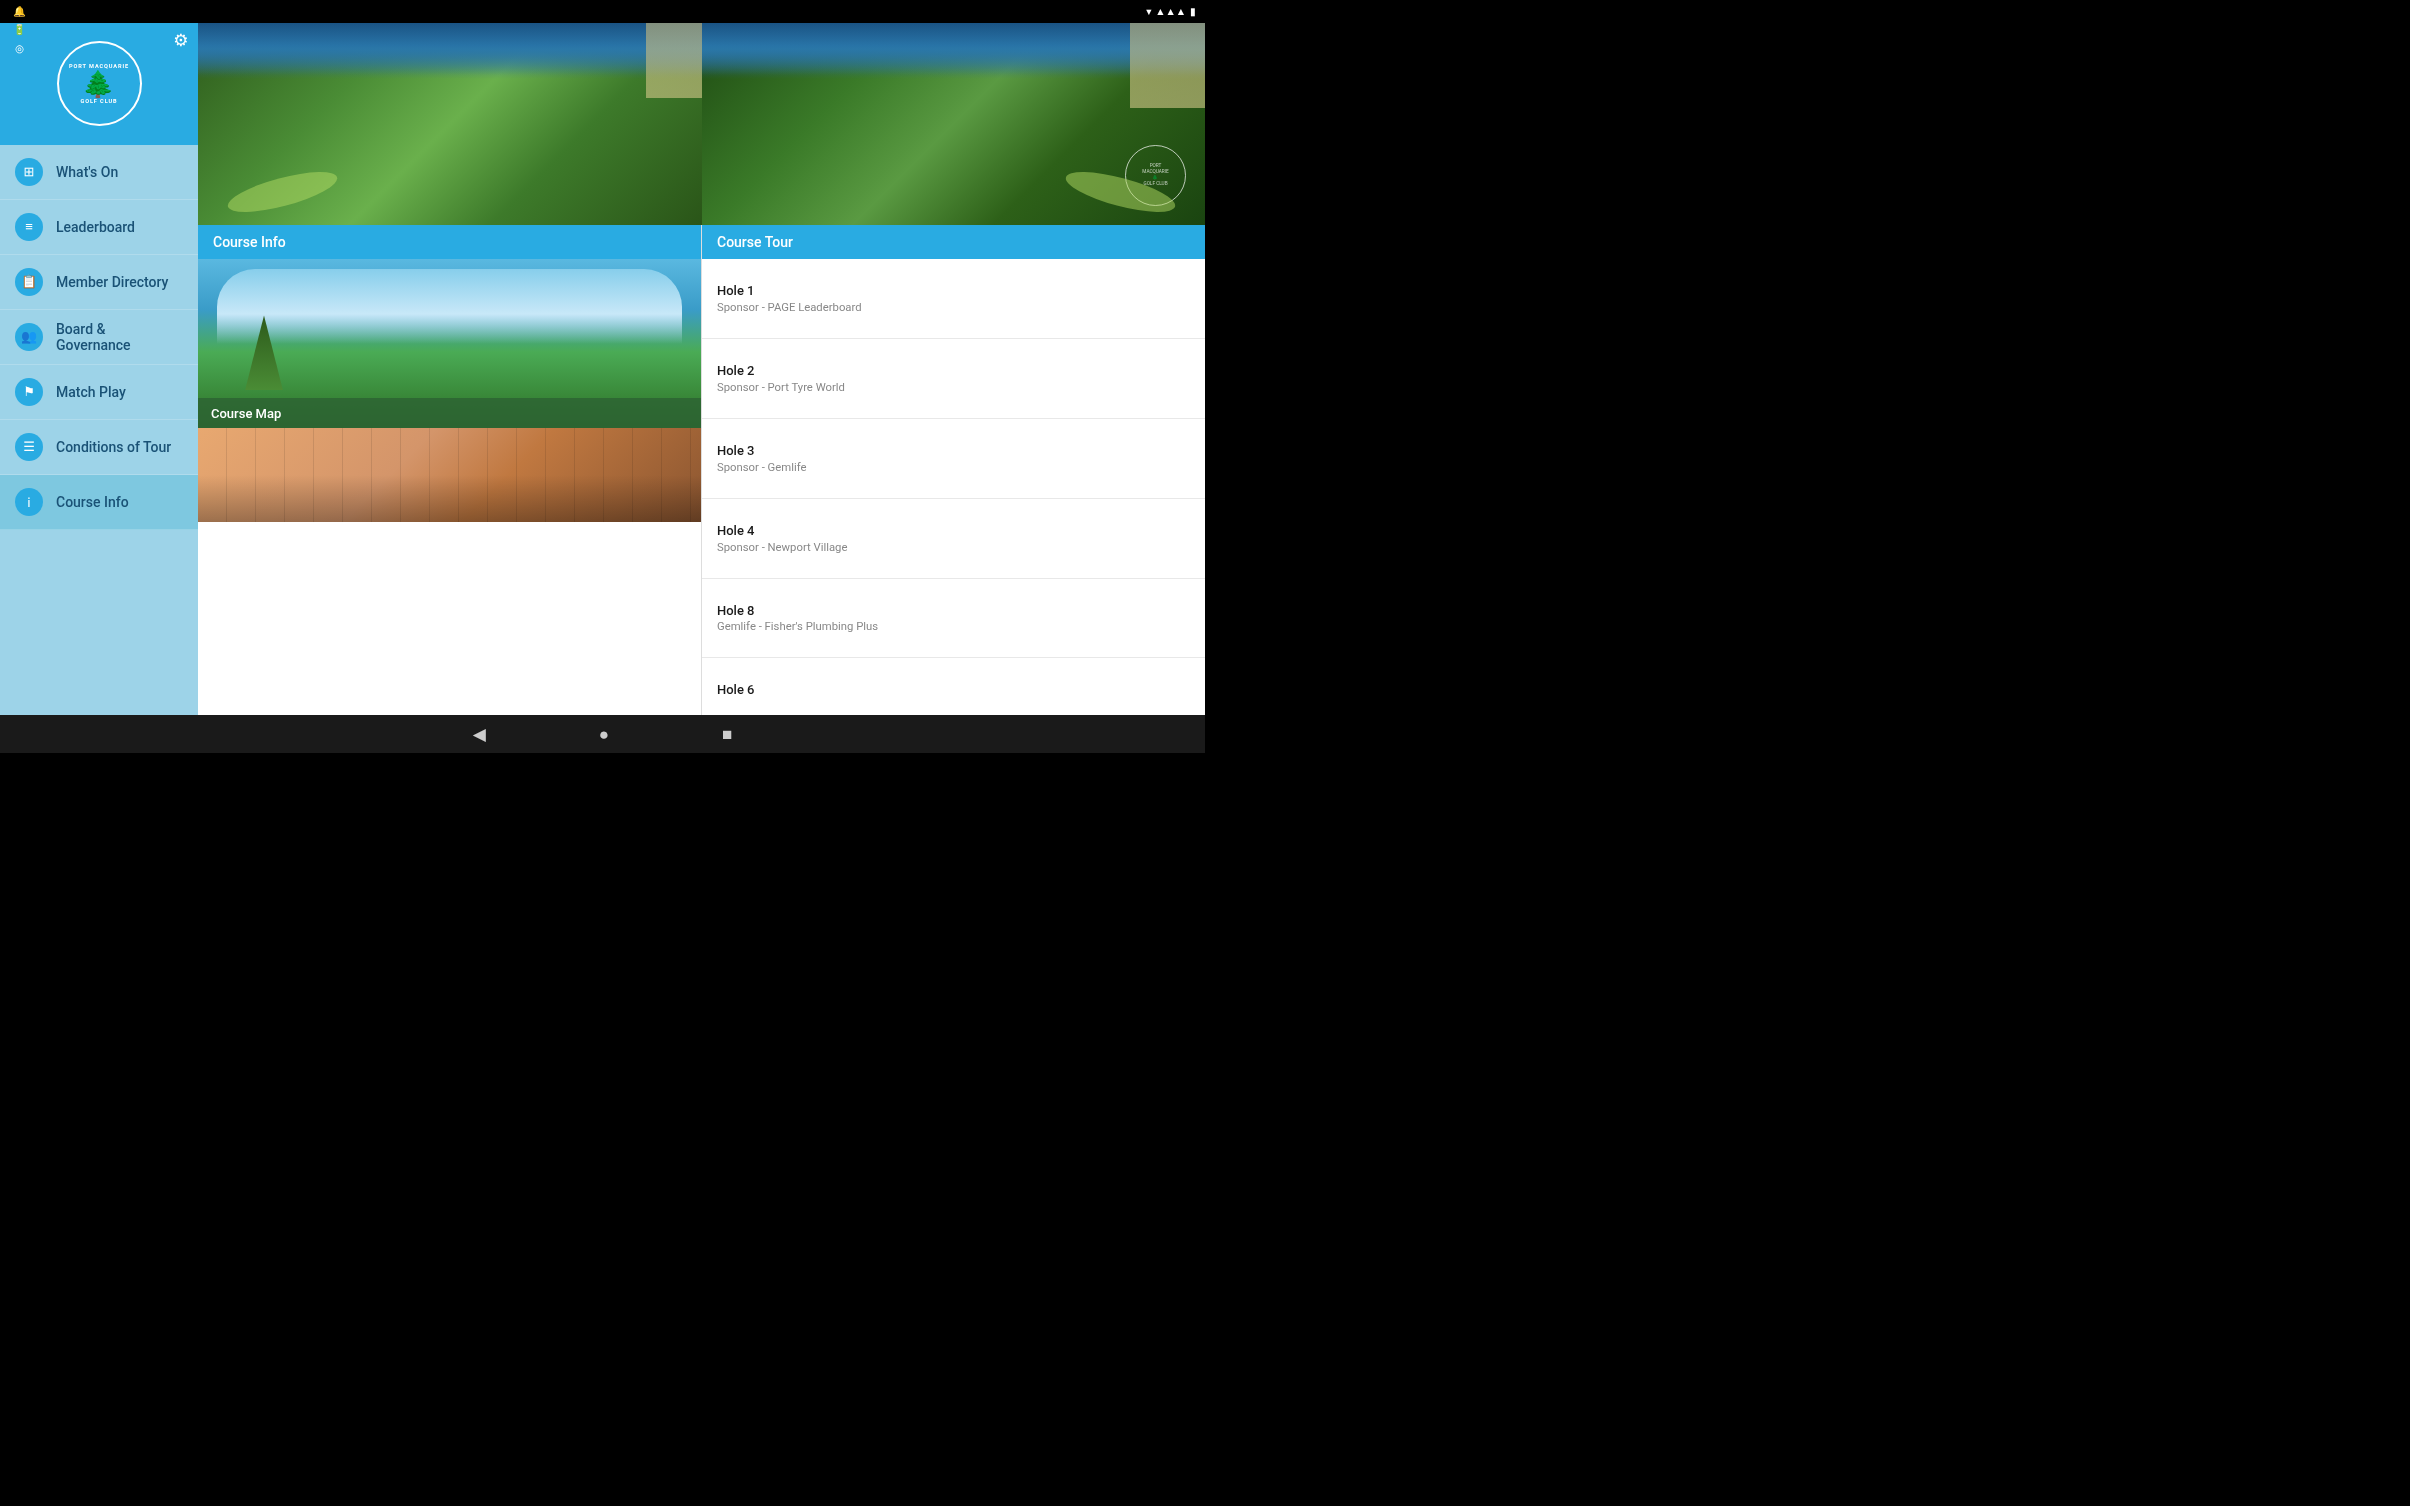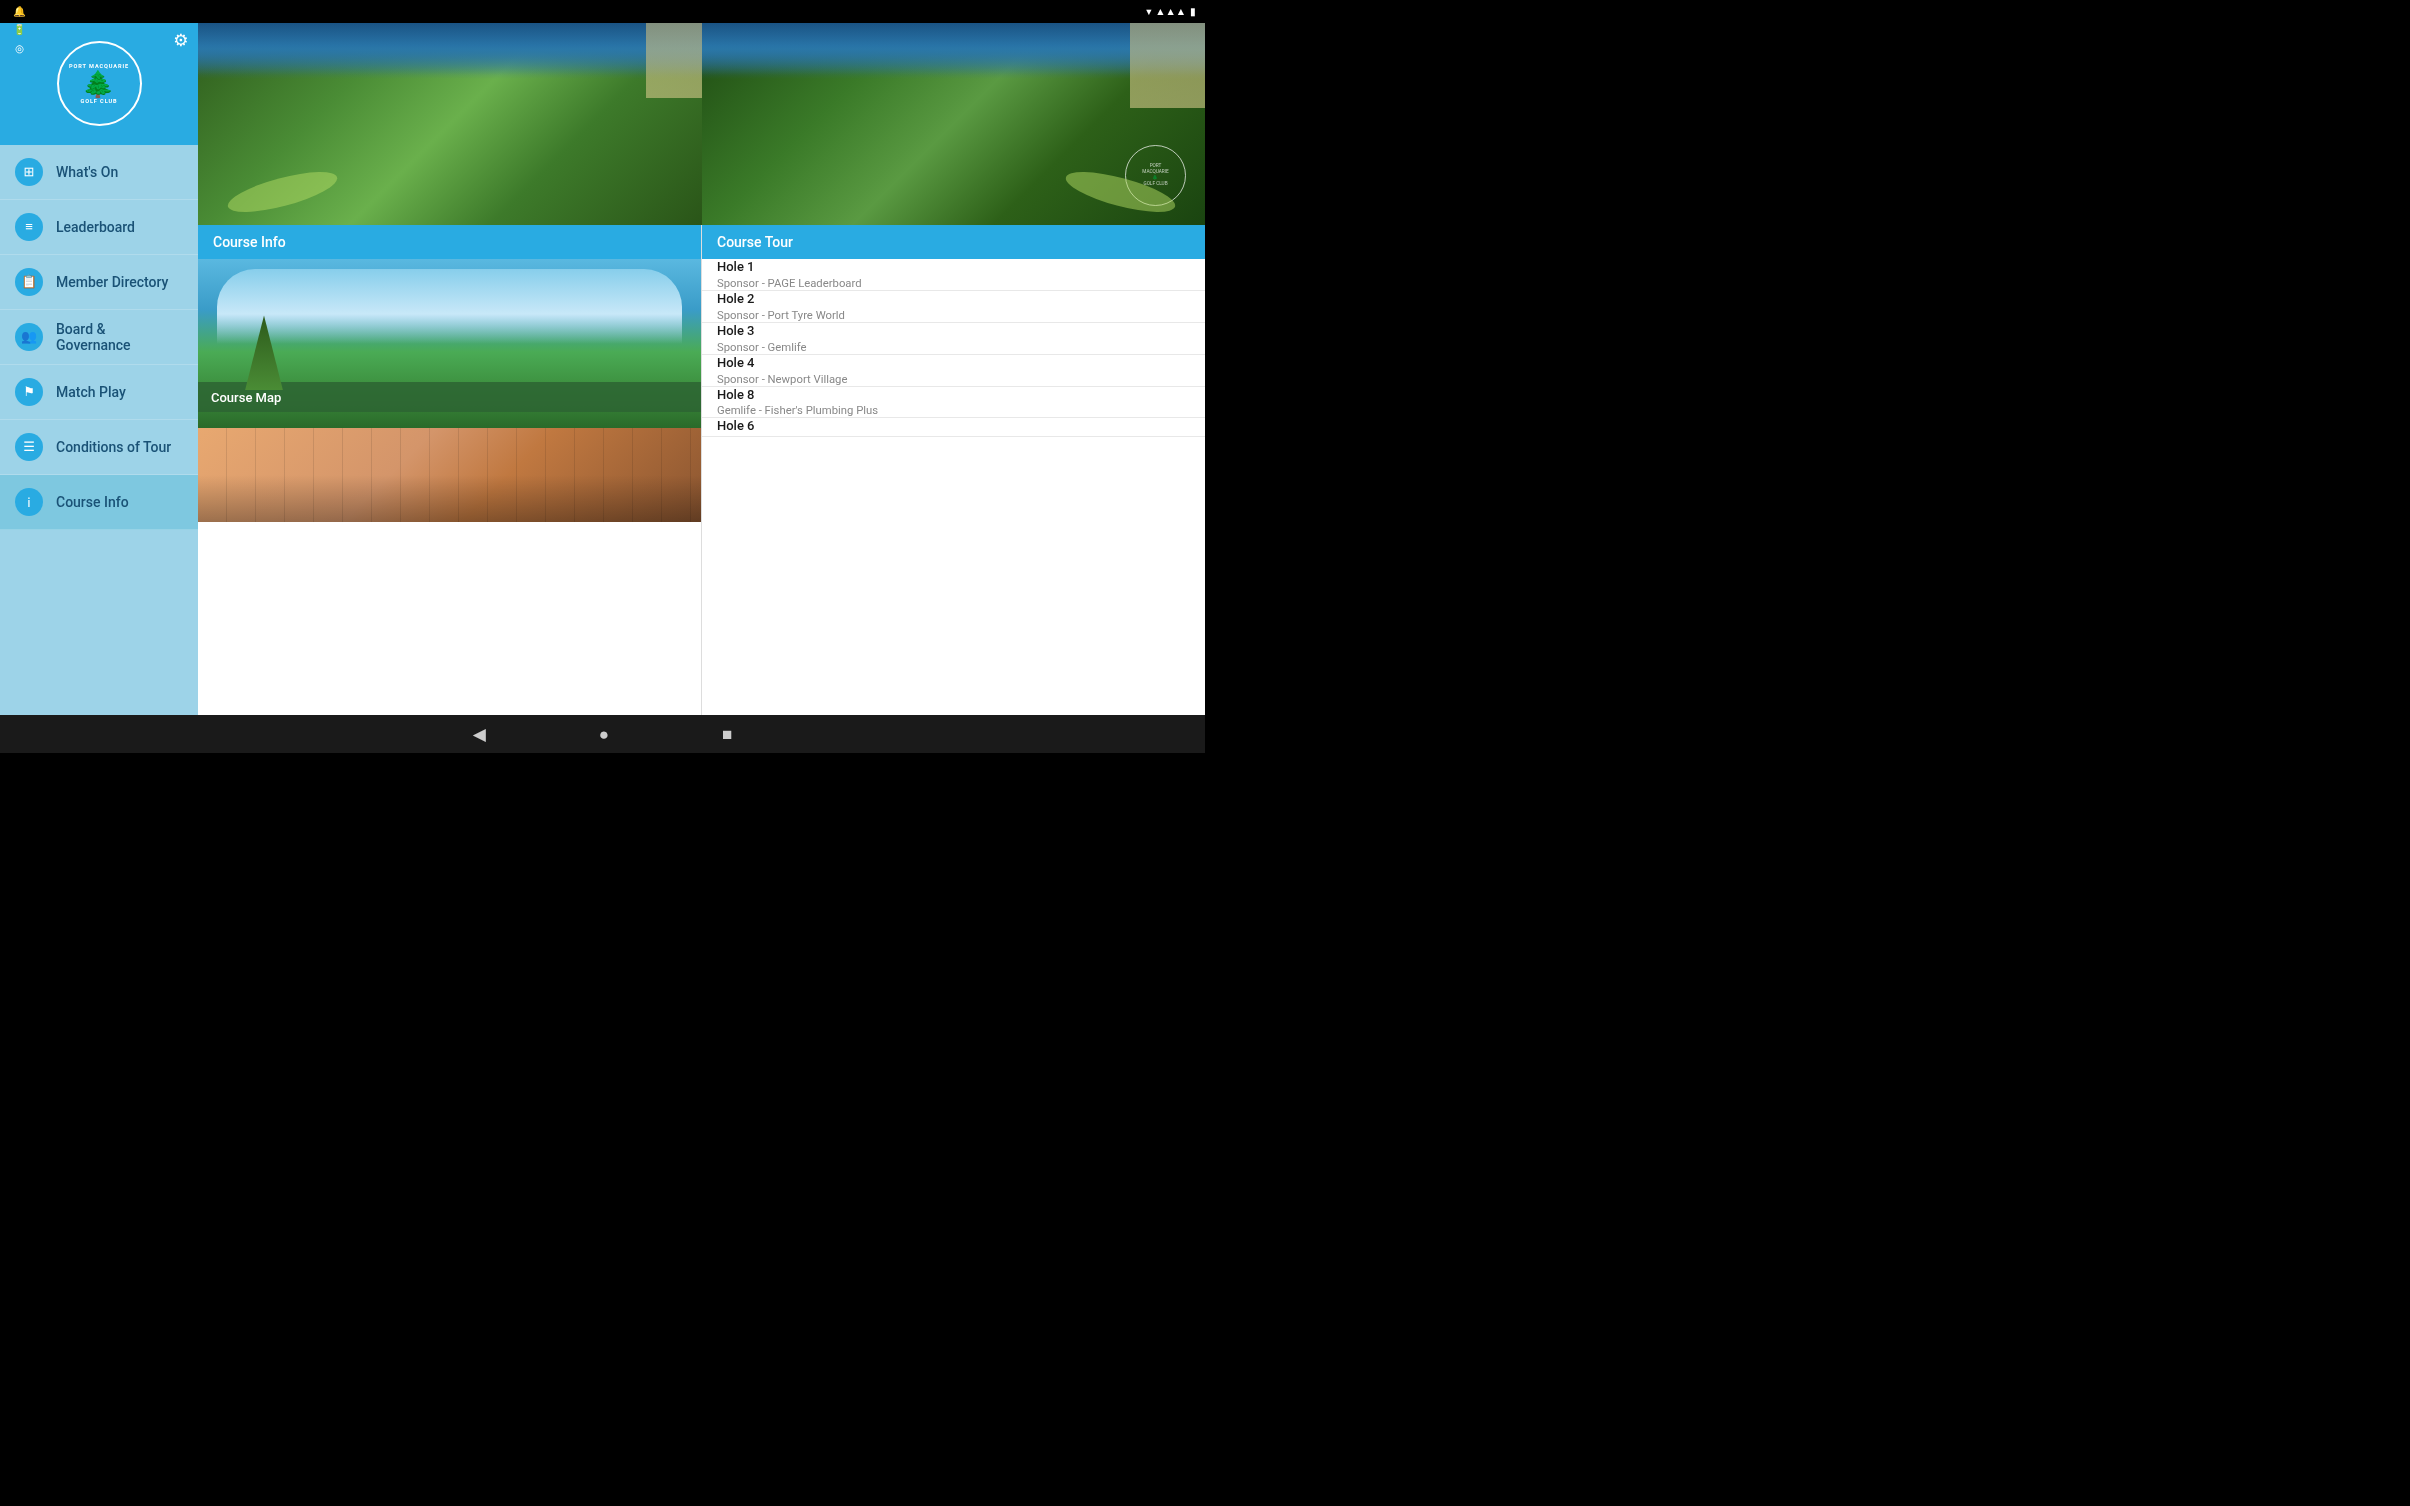--- a/index.html
+++ b/index.html
@@ -285,21 +285,21 @@
     .course-map-card::after {
       content: '';
       position: absolute;
       bottom: 38px; left: 47px;
       width: 38px; height: 75px;
       background: linear-gradient(180deg, #2d5a1b 0%, #4a8c35 100%);
       clip-path: polygon(50% 0%, 0% 100%, 100% 100%);
     }
     .course-map-label {
       position: absolute;
-      bottom: 16px; left: 0; right: 0;
+      bottom: 0; left: 0; right: 0;
       background: rgba(45, 100, 50, 0.85);
       color: #fff;
       padding: 7.5px 13px;
       font-size: 13px;
       font-weight: 500;
     }
 
     .clubhouse-card {
       position: relative;
       height: 94px;
@@ -321,21 +321,21 @@
       display: flex;
       flex-direction: column;
       overflow: hidden;
     }
     .hole-list {
       flex: 1;
       overflow-y: auto;
       background: #fff;
     }
     .hole-item {
-      padding: 0 15px;
+      padding: 24px 15px;
       border-bottom: 0.9px solid #e8e8e8;
       cursor: pointer;
     }
     .hole-item-name {
       font-size: 13px;
       color: #1a1a1a;
       font-weight: 500;
       margin-bottom: 2.8px;
     }
     .hole-item-sponsor {

